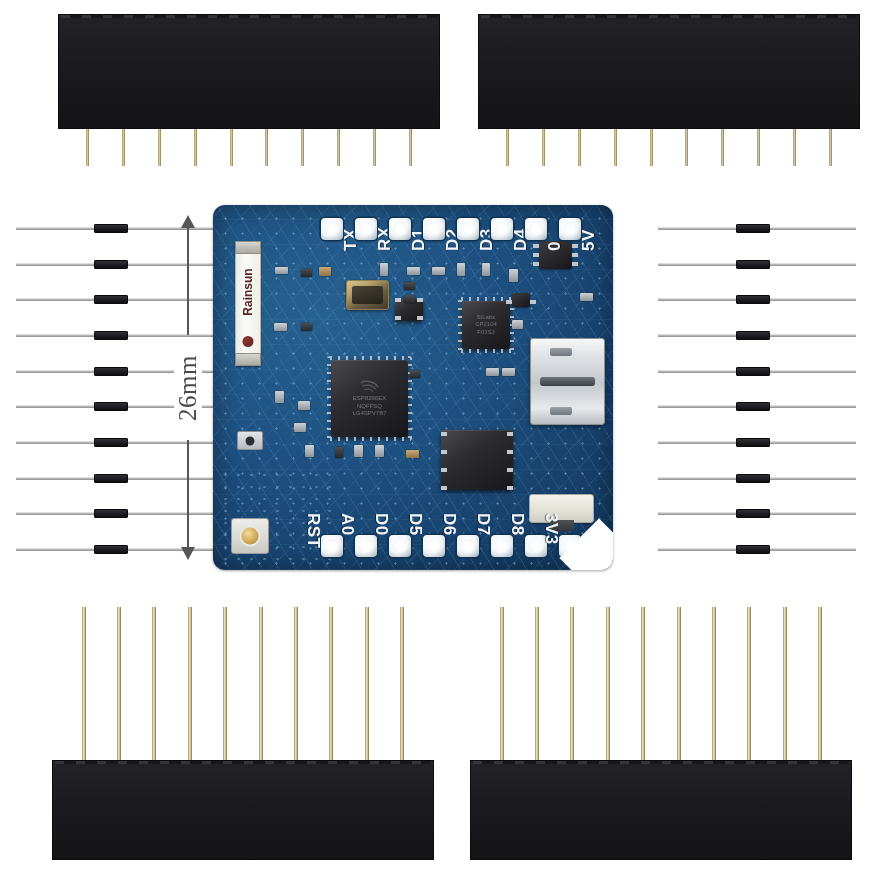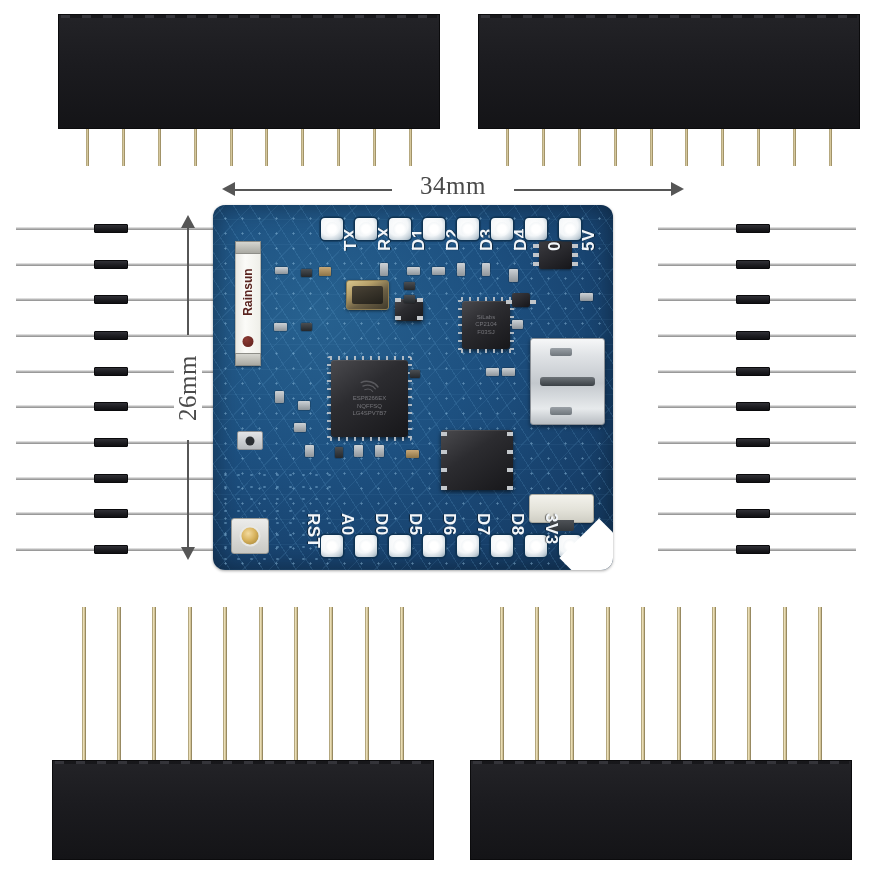--- a/index.html
+++ b/index.html
@@ -326,27 +326,20 @@
         <div class="fpin long" style="height: 153px;"></div>
         <div class="fpin long" style="height: 153px;"></div>
         <div class="fpin long" style="height: 153px;"></div>
         <div class="fpin long" style="height: 153px;"></div>
         <div class="fpin long" style="height: 153px;"></div>
         <div class="fpin long" style="height: 153px;"></div>
       </div>
     <div class="body" style="top:153px;height:100px;"></div>
   </div>
 
-  <div id="dimW">
-    <div class="aline" style="left:10px;top:11px;width:160px;height:2px;"></div>
-    <div class="aline" style="right:10px;top:11px;width:160px;height:2px;"></div>
-    <div class="arrow" style="left:0;top:4px;border-top:7px solid transparent;border-bottom:7px solid transparent;border-right:13px solid #565656;"></div>
-    <div class="arrow" style="right:0;top:4px;border-top:7px solid transparent;border-bottom:7px solid transparent;border-left:13px solid #565656;"></div>
-    <div class="dimtext" style="left:50%;top:-6px;transform:translateX(-50%);background:#fff;padding:0 9px;">34mm</div>
-  </div>
 
   <div id="dimH">
     <div class="aline" style="left:11px;top:10px;width:2px;height:110px;"></div>
     <div class="aline" style="left:11px;bottom:10px;width:2px;height:110px;"></div>
     <div class="arrow" style="left:5px;top:0;border-left:7px solid transparent;border-right:7px solid transparent;border-bottom:13px solid #565656;"></div>
     <div class="arrow" style="left:5px;bottom:0;border-left:7px solid transparent;border-right:7px solid transparent;border-top:13px solid #565656;"></div>
     <div class="dimtext" style="left:12px;top:50%;transform:translate(-50%,-50%) rotate(-90deg);background:#fff;padding:0 9px;white-space:nowrap;">26mm</div>
   </div>
 
   <div id="pcb">

